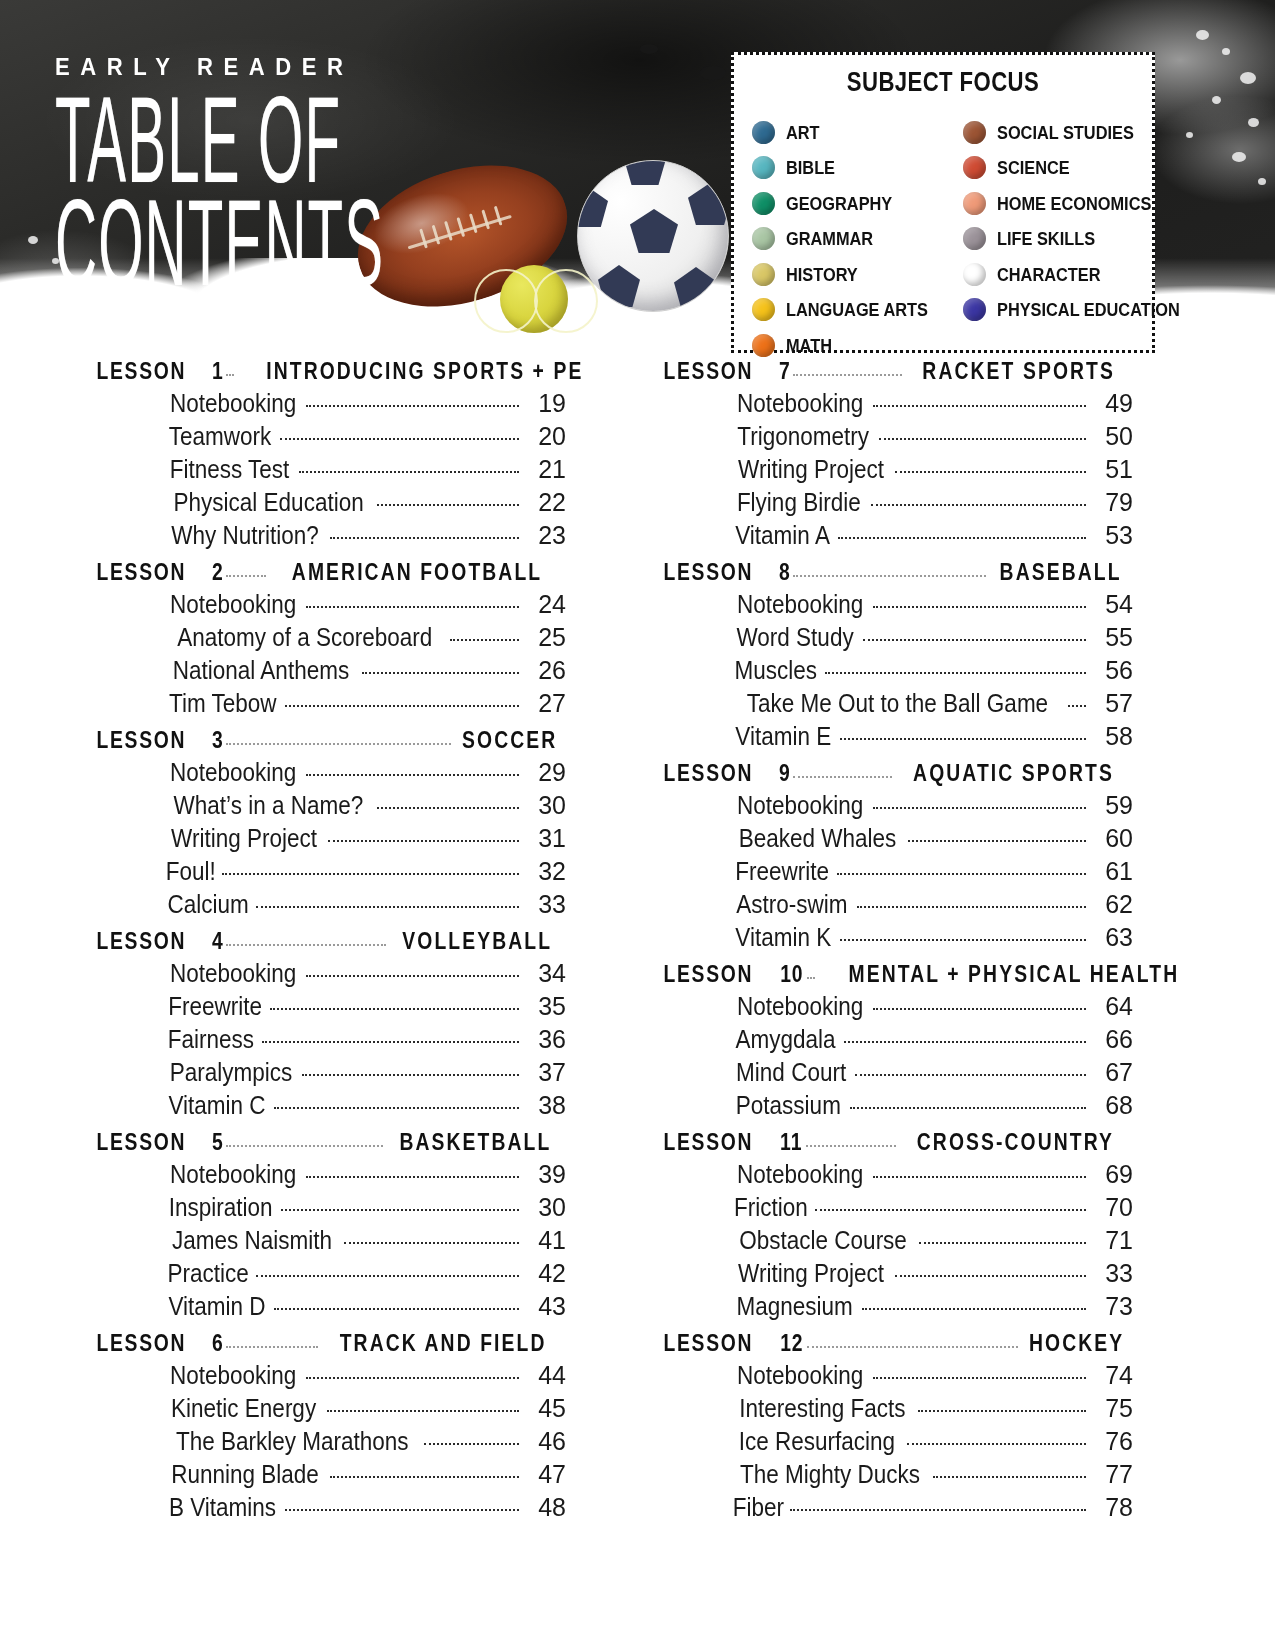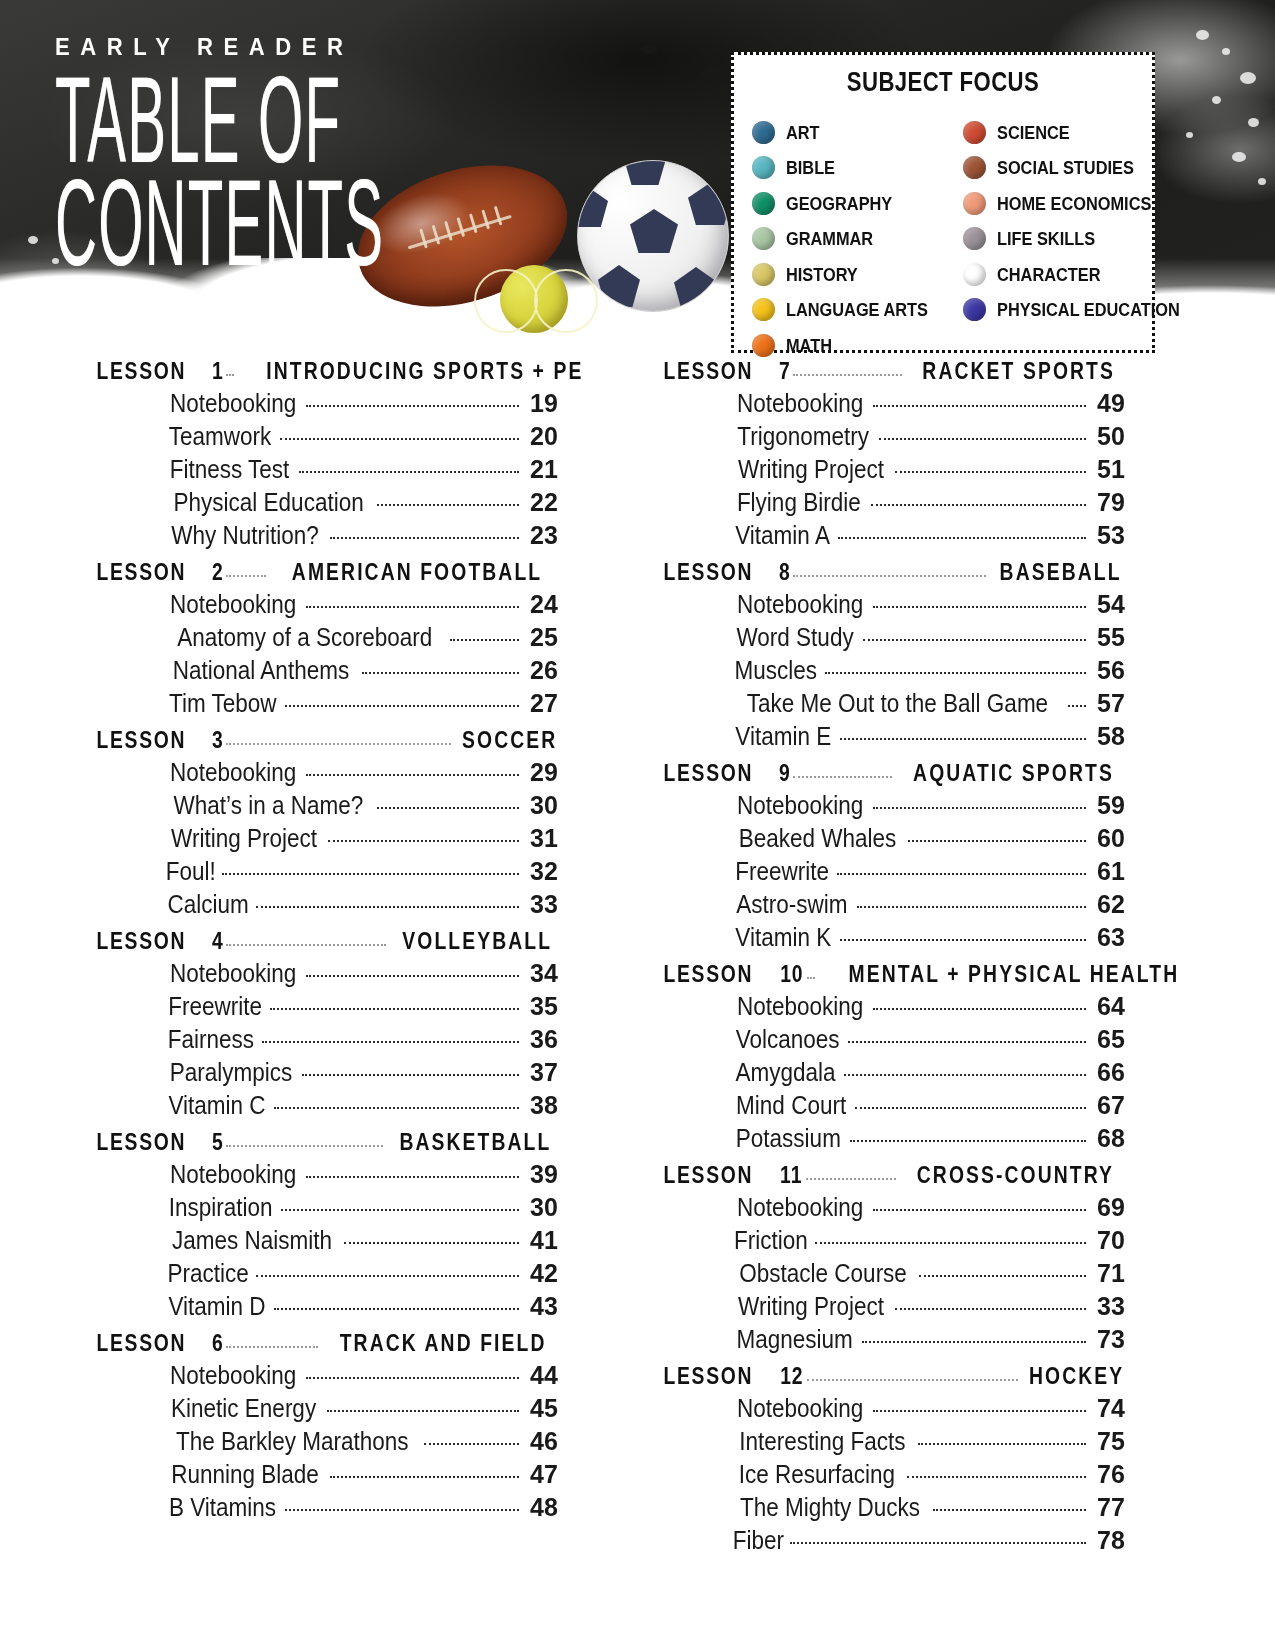--- a/index.html
+++ b/index.html
@@ -35,21 +35,21 @@
       radial-gradient(ellipse 260px 70px at 700px 66px, #fff 0 60%, rgba(255,255,255,0) 73%),
       radial-gradient(ellipse 320px 60px at 980px 78px, #fff 0 60%, rgba(255,255,255,0) 74%),
       radial-gradient(ellipse 300px 58px at 1250px 70px, #fff 0 60%, rgba(255,255,255,0) 74%),
       linear-gradient(to bottom, rgba(255,255,255,0) 0px, rgba(255,255,255,.55) 42px, #fff 76px, #fff 100%);
     filter:blur(.4px);
   }
   .speck{position:absolute;border-radius:50%;background:#f2f2f2;opacity:.85;}
   .speck.d{background:#1a1a1a;}
 
   
-  #title-block{position:absolute;left:55px;top:34px;z-index:6;}
+  #title-block{position:absolute;left:55px;top:54px;z-index:6;}
   .kicker{
     color:#fff;font-size:23px;font-weight:700;letter-spacing:11px;
     font-family:"Liberation Sans", sans-serif;
     transform:scaleX(.96);transform-origin:left center;
   }
   .bigtitle{
     color:#fff;font-family:"Liberation Sans", sans-serif;
     font-weight:300;font-size:104px;line-height:.84;
     letter-spacing:2px;
     transform:scaleX(.56) scaleY(1.18);
@@ -149,21 +149,21 @@
     line-height:1.2;
     margin-bottom:3px;
   }
   .e-name{white-space:nowrap;transform:scaleX(.90);transform-origin:left baseline;}
   .e-dots{
     flex:1 1 auto;margin:0 3px;
     border-bottom:2.5px dotted #2a2a2a;
     transform:translateY(-5px);
     min-width:10px;
   }
-  .e-page{width:44px;text-align:center;flex:0 0 auto;font-weight:700;}
+  .e-page{width:44px;text-align:right;flex:0 0 auto;font-weight:400;}
 </style>
 </head>
 <body>
 
 <div id="hero">
   <div class="hero-bg"></div>
 
   <div>
     <span class="speck" style="left:1196px;top:30px;width:13px;height:10px;"></span>
     <span class="speck" style="left:1222px;top:48px;width:8px;height:7px;"></span>
@@ -245,28 +245,28 @@
           <span class="dot" style="background: rgb(245, 194, 26);"></span>
           <span class="legend-label">LANGUAGE ARTS</span>
         </div>
         <div class="legend-item">
           <span class="dot" style="background: rgb(237, 113, 24);"></span>
           <span class="legend-label">MATH</span>
         </div>
       </div>
     <div class="legend-col" id="legend-right">
         <div class="legend-item">
+          <span class="dot" style="background: rgb(156, 84, 52);"></span>
+          <span class="legend-label">SOCIAL STUDIES</span>
+        </div>
+        <div class="legend-item">
           <span class="dot" style="background: rgb(207, 75, 51);"></span>
           <span class="legend-label">SCIENCE</span>
         </div>
         <div class="legend-item">
-          <span class="dot" style="background: rgb(156, 84, 52);"></span>
-          <span class="legend-label">SOCIAL STUDIES</span>
-        </div>
-        <div class="legend-item">
           <span class="dot" style="background: rgb(239, 154, 120);"></span>
           <span class="legend-label">HOME ECONOMICS</span>
         </div>
         <div class="legend-item">
           <span class="dot" style="background: rgb(155, 146, 153);"></span>
           <span class="legend-label">LIFE SKILLS</span>
         </div>
         <div class="legend-item">
           <span class="dot"></span>
           <span class="legend-label">CHARACTER</span>
@@ -581,25 +581,20 @@
           <span class="lh-num">10</span>
           <span class="lh-dots"></span>
           <span class="lh-title">MENTAL + PHYSICAL HEALTH</span>
         </div>
         <div class="entry">
           <span class="e-name">Notebooking</span>
           <span class="e-dots"></span>
           <span class="e-page">64</span>
         </div>
         <div class="entry">
-          <span class="e-name">Volcanoes</span>
-          <span class="e-dots"></span>
-          <span class="e-page">65</span>
-        </div>
-        <div class="entry">
           <span class="e-name">Amygdala</span>
           <span class="e-dots"></span>
           <span class="e-page">66</span>
         </div>
         <div class="entry">
           <span class="e-name">Mind Court</span>
           <span class="e-dots"></span>
           <span class="e-page">67</span>
         </div>
         <div class="entry">

